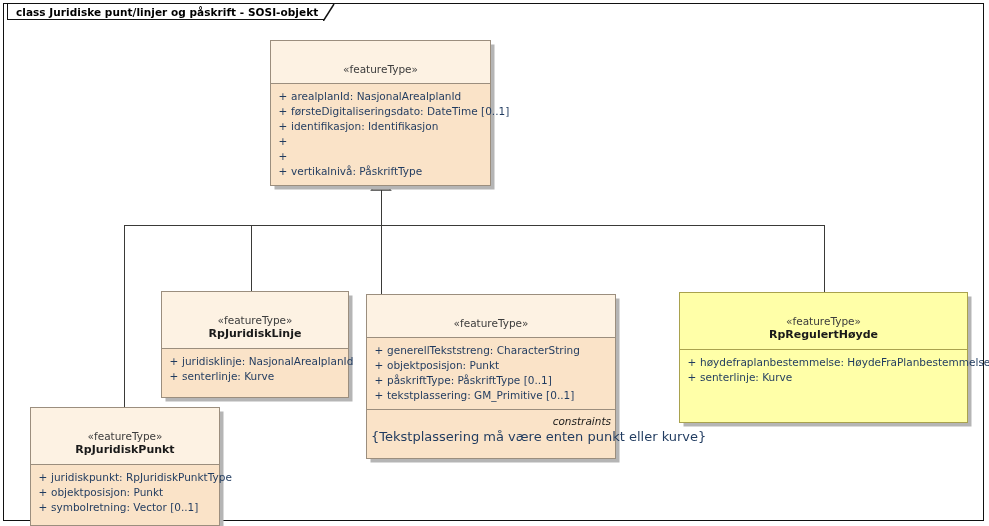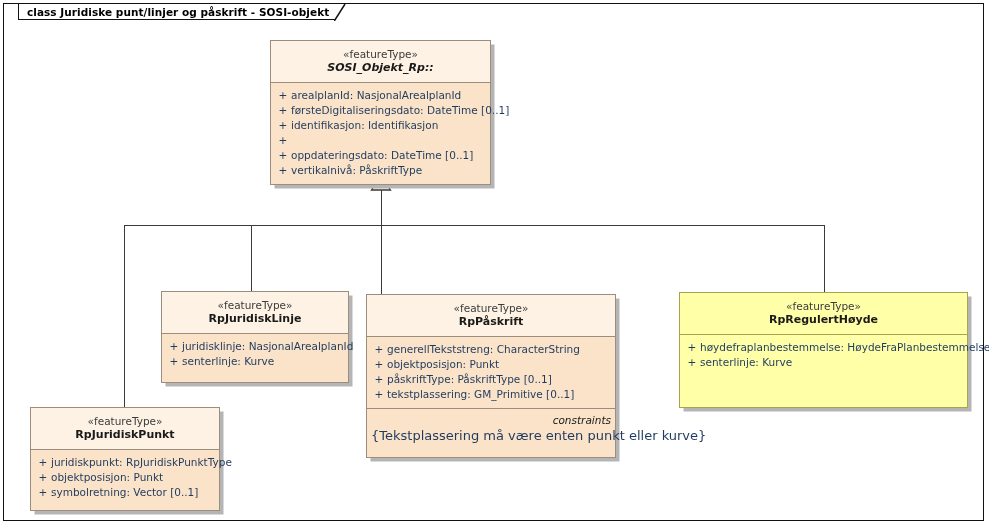--- a/index.html
+++ b/index.html
@@ -22,21 +22,21 @@
     width: 981px;
     height: 518px;
     border: 1.5px solid #111111;
     box-sizing: border-box;
     background: #ffffff;
   }
 
   
   #title-tab {
     position: absolute;
-    left: 18px;
+    left: 7px;
     top: 3px;
     height: 17px;
     background: #ffffff;
     z-index: 6;
   }
   #title-tab .tab-body {
     position: relative;
     height: 17px;
     padding: 0 6px 0 8px;
     display: flex;
@@ -105,20 +105,21 @@
     text-align: center;
     box-sizing: border-box;
   }
   .yellow .cb-header { background: #ffffa8; }
 
   .cb-stereotype {
     font-size: 10.5px;
     color: #3c3c3c;
     line-height: 14px;
     white-space: nowrap;
+    margin-top: 15px;
   }
   .cb-name {
     font-size: 11px;
     font-weight: bold;
     color: #1a1a1a;
     line-height: 14px;
     white-space: nowrap;
   }
   .cb-name.italic {
     font-style: italic;
@@ -197,42 +198,40 @@
 
   <div class="conn conn-v" style="left:819.6px; top:221px; height:67px;"></div>
 
   <svg id="gen-triangle" style="left:366px; top:171px;" width="22" height="16" viewBox="0 0 22 16">
     <polygon points="11,1 20.5,15 1.5,15" fill="#fdf2e3" stroke="#3a3a38" stroke-width="1.3"></polygon>
   </svg>
 
   <div class="class-box" id="box-sosi">
     <div class="cb-header">
       <div class="cb-stereotype">«featureType»</div>
-      <div class="cb-name italic">SOSI_Objekt_Rp::</div>
     </div>
     <div class="cb-divider"></div>
     <div class="cb-attrs">
       <div class="attr-row">
         <span class="attr-vis">+</span>
         <span class="attr-text">arealplanId: NasjonalArealplanId</span>
       </div>
       <div class="attr-row">
         <span class="attr-vis">+</span>
         <span class="attr-text">førsteDigitaliseringsdato: DateTime [0..1]</span>
       </div>
       <div class="attr-row">
         <span class="attr-vis">+</span>
         <span class="attr-text">identifikasjon: Identifikasjon</span>
       </div>
       <div class="attr-row">
         <span class="attr-vis">+</span>
       </div>
       <div class="attr-row">
         <span class="attr-vis">+</span>
-        <span class="attr-text">oppdateringsdato: DateTime [0..1]</span>
       </div>
       <div class="attr-row">
         <span class="attr-vis">+</span>
         <span class="attr-text">vertikalnivå: PåskriftType</span>
       </div>
     </div>
   </div>
 
   <div class="class-box" id="box-linje">
     <div class="cb-header">
@@ -248,21 +247,20 @@
       <div class="attr-row">
         <span class="attr-vis">+</span>
         <span class="attr-text">senterlinje: Kurve</span>
       </div>
     </div>
   </div>
 
   <div class="class-box" id="box-paaskr">
     <div class="cb-header">
       <div class="cb-stereotype">«featureType»</div>
-      <div class="cb-name">RpPåskrift</div>
     </div>
     <div class="cb-divider"></div>
     <div class="cb-attrs">
       <div class="attr-row">
         <span class="attr-vis">+</span>
         <span class="attr-text">generellTekststreng: CharacterString</span>
       </div>
       <div class="attr-row">
         <span class="attr-vis">+</span>
         <span class="attr-text">objektposisjon: Punkt</span>

